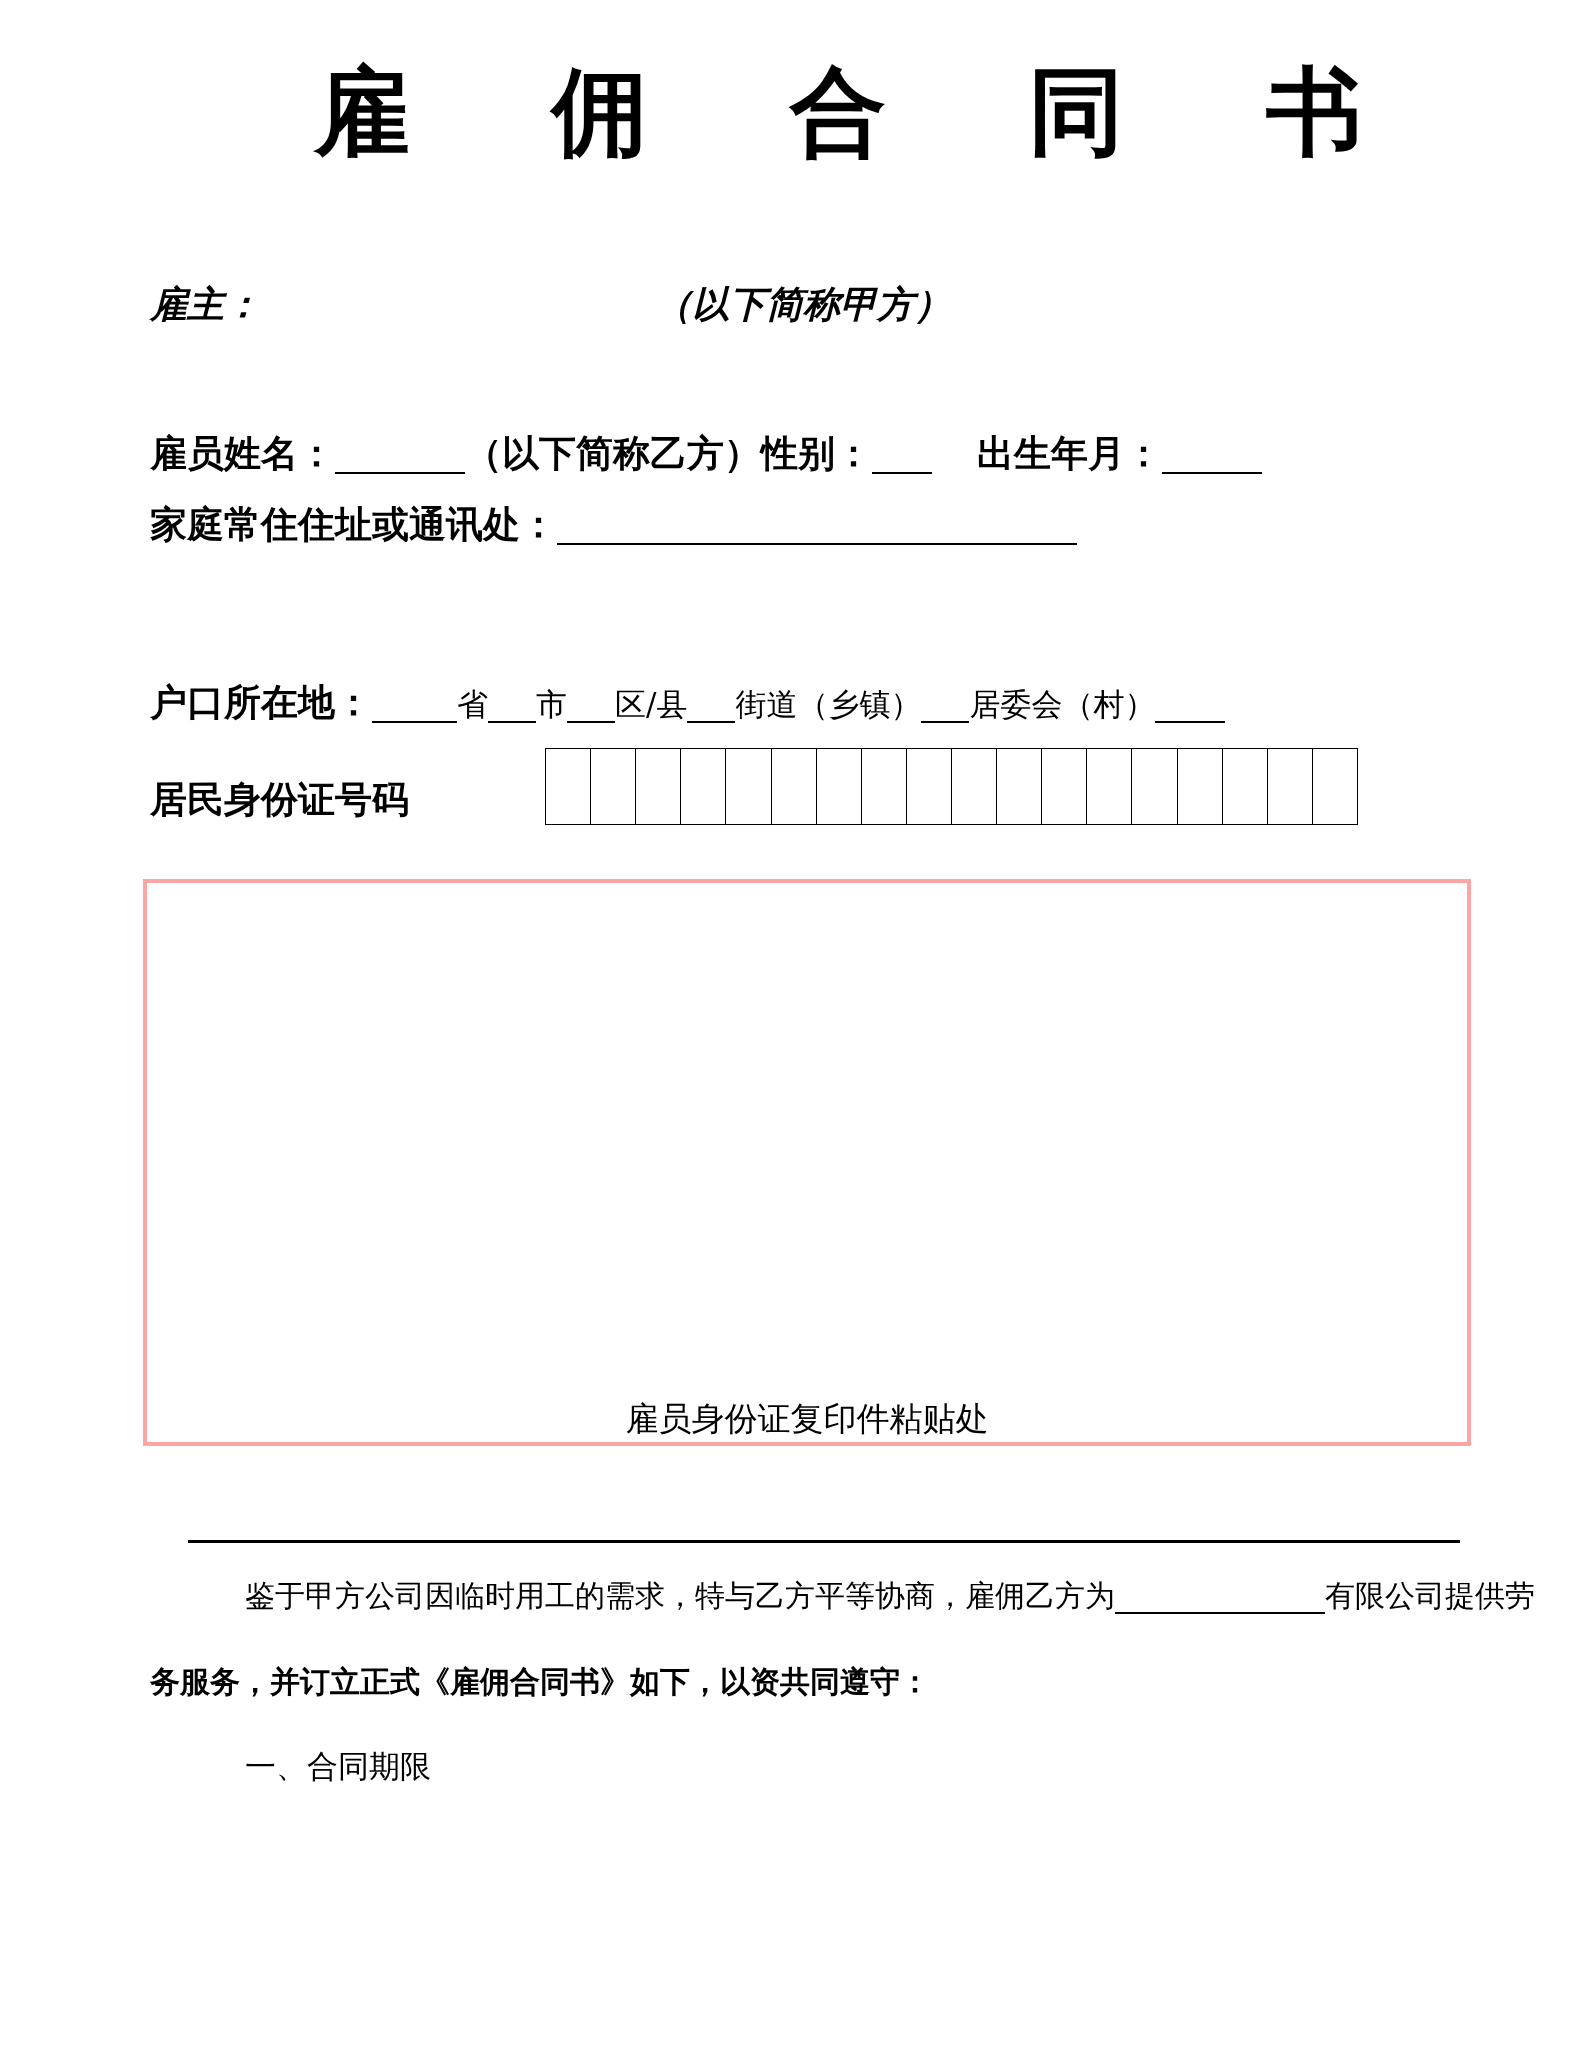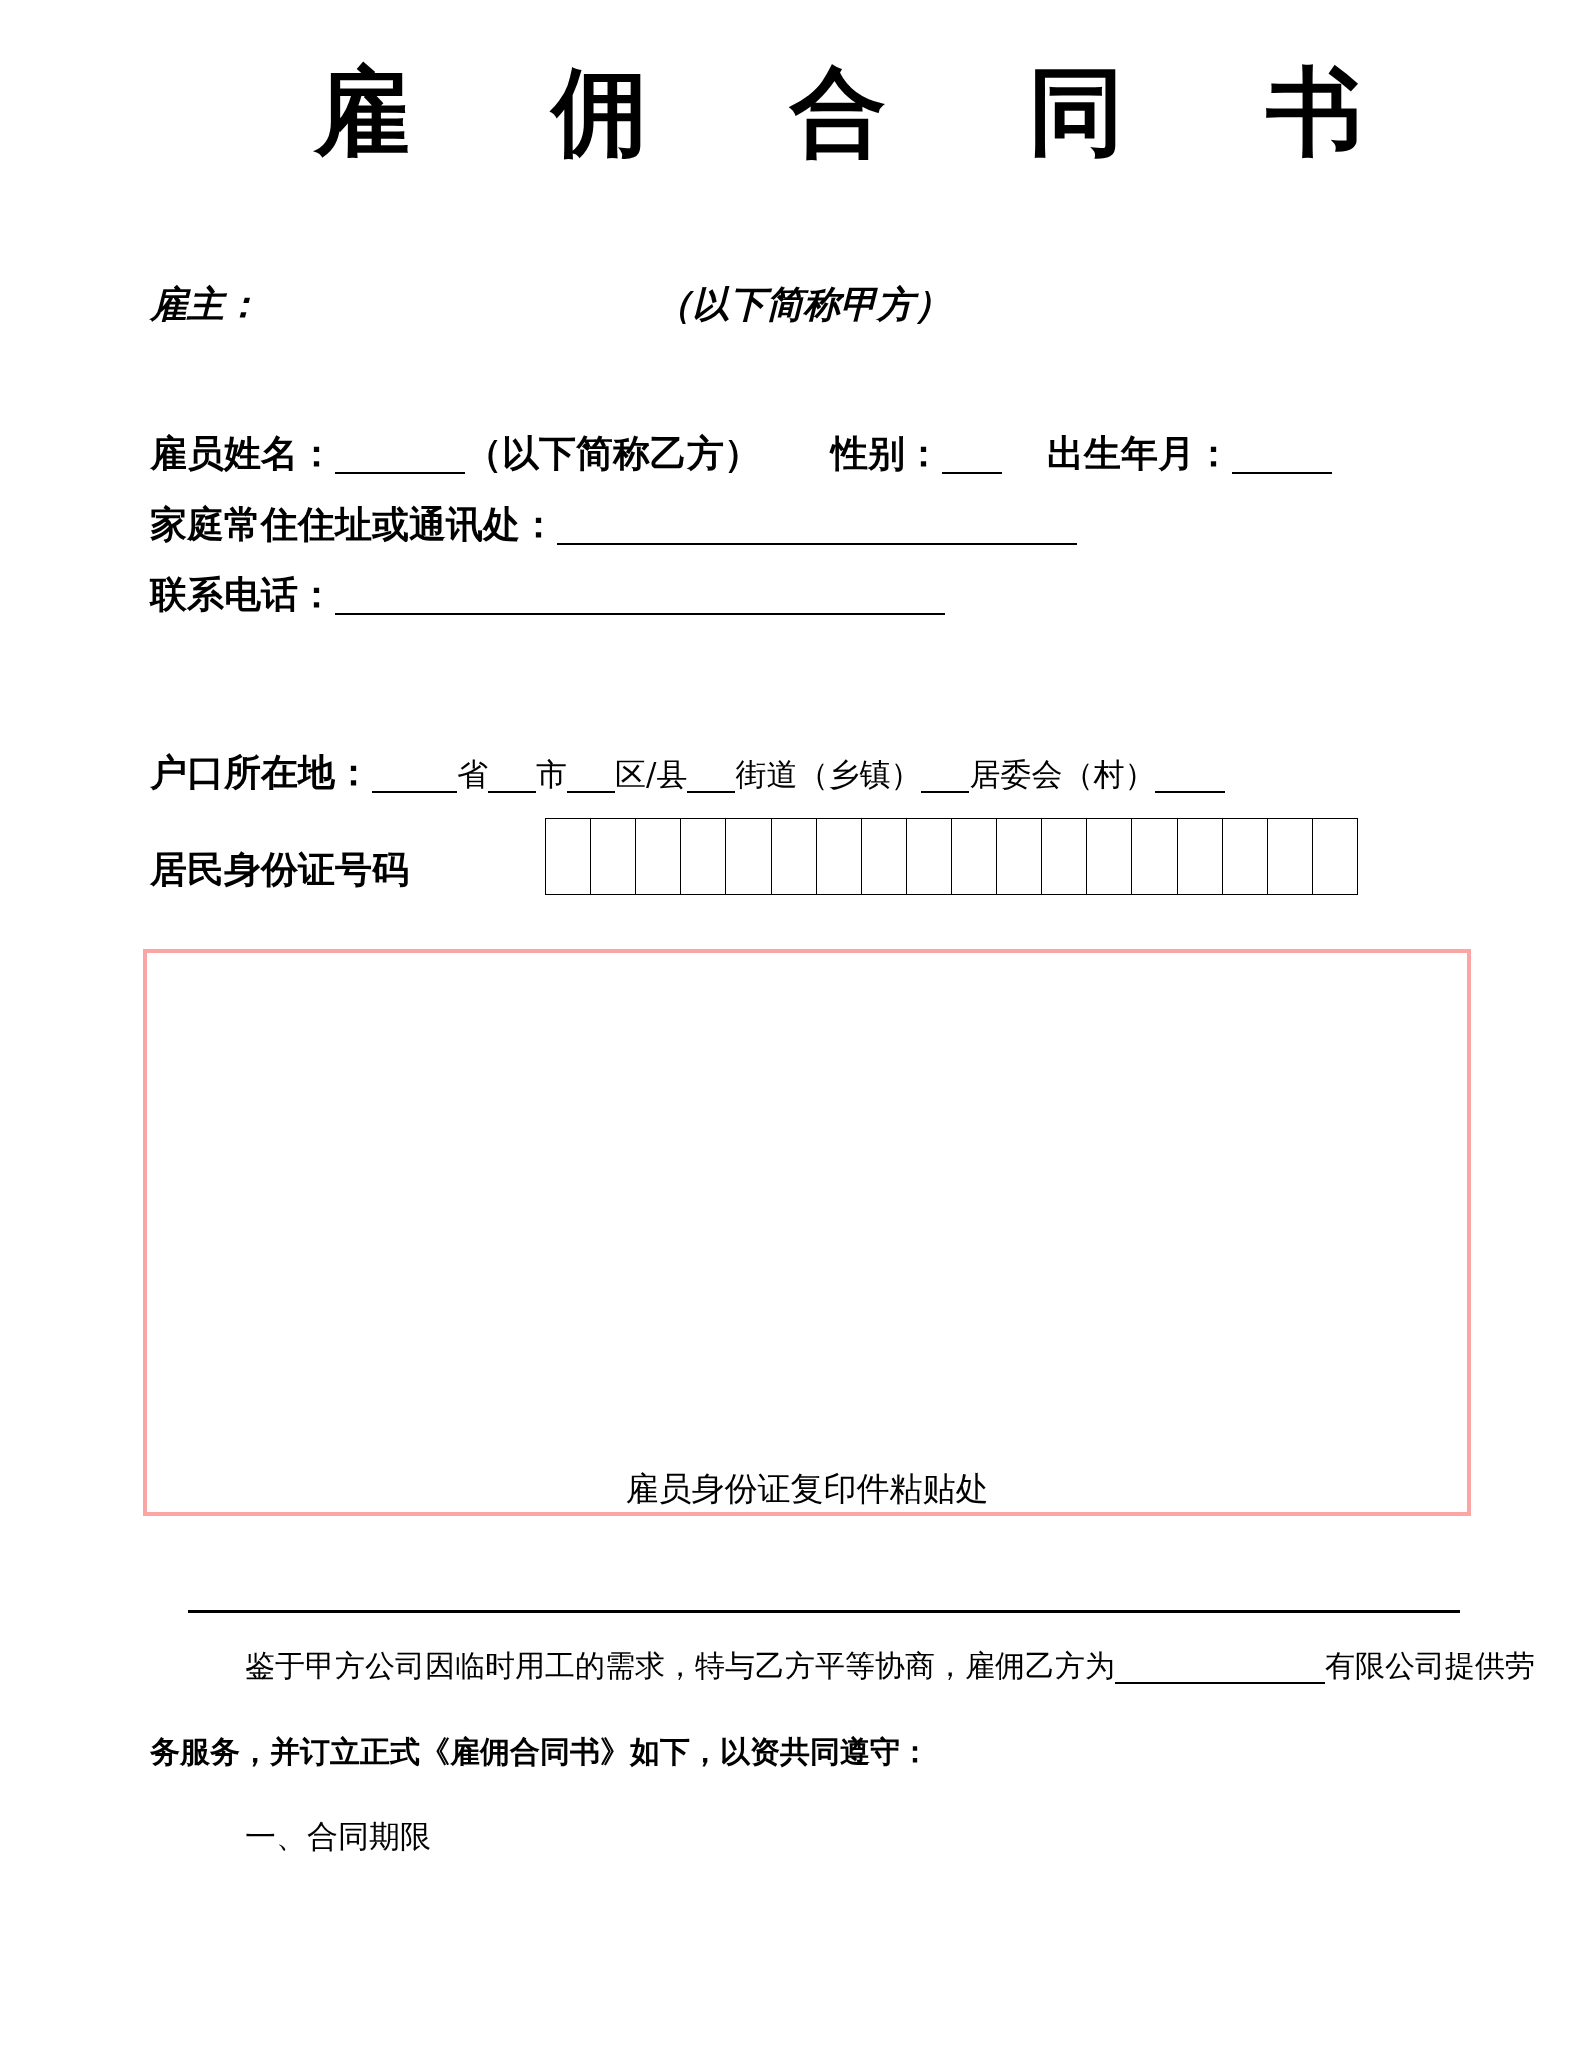--- a/index.html
+++ b/index.html
@@ -29,21 +29,21 @@
     border-bottom: 2px solid #000;
     height: 40px;
     vertical-align: -8px;
   }
 
   .employer-row { margin-top: 104px; font-style: italic; }
   .employer-label { display: inline-block; width: 505px; }
 
   .name-row { margin-top: 99px; }
   .blank-name   { width: 130px; }
-  .gender-label { margin-left: 70px; }
+  .gender-label { }
   .blank-gender { width: 60px; }
   .birth-label  { margin-left: 45px; }
   .blank-birth  { width: 100px; }
 
   .address-row { margin-top: 21px; }
   .blank-address { width: 520px; }
 
   .phone-row { margin-top: 20px; }
   .blank-phone { width: 610px; }
 
@@ -94,23 +94,20 @@
   </div>
 
   <div class="row name-row">
     <span>雇员姓名：</span><span class="blank blank-name"></span><span>（以下简称乙方）</span><span class="gender-label">性别：</span><span class="blank blank-gender"></span><span class="birth-label">出生年月：</span><span class="blank blank-birth"></span>
   </div>
 
   <div class="row address-row">
     <span>家庭常住住址或通讯处：</span><span class="blank blank-address"></span>
   </div>
 
-  <div class="row phone-row">
-    <span>联系电话：</span><span class="blank blank-phone"></span>
-  </div>
 
   <div class="row hukou-row">
     <span>户口所在地：</span><span class="blank blank-hukou-1"></span><span class="unit">省</span><span class="blank blank-hukou"></span><span class="unit">市</span><span class="blank blank-hukou"></span><span class="unit">区/县</span><span class="blank blank-hukou"></span><span class="unit">街道（乡镇）</span><span class="blank blank-hukou"></span><span class="unit">居委会（村）</span><span class="blank blank-hukou-last"></span>
   </div>
 
   <div class="id-row">
     <span class="id-label">居民身份证号码</span>
     <div class="id-grid">
         <div class="id-cell"></div>
         <div class="id-cell"></div>

